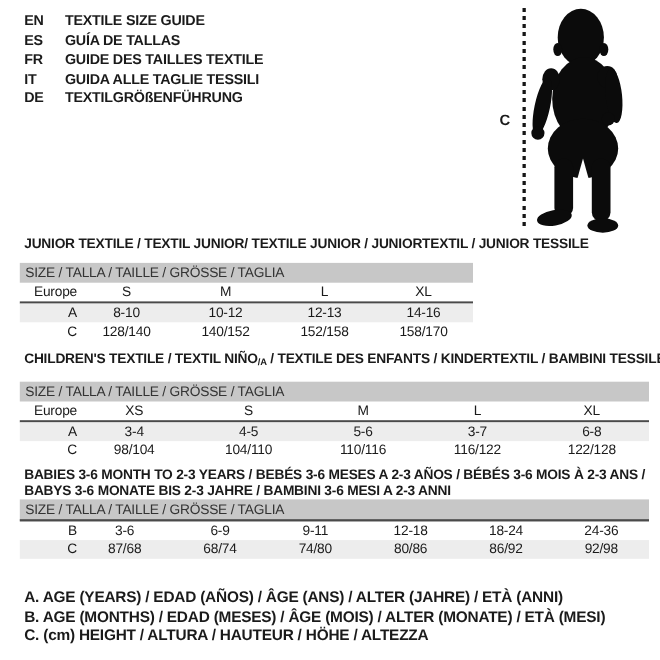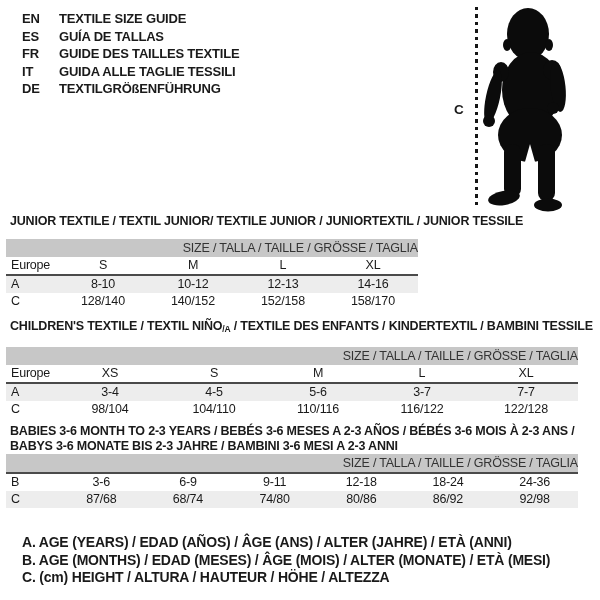--- a/index.html
+++ b/index.html
@@ -18,38 +18,38 @@
 
   
   .dotline {
     position:absolute; left:475px; top:7px; width:3px; height:201px;
     background:repeating-linear-gradient(to bottom, #161616 0 3.5px, transparent 3.5px 7.5px);
   }
   .c-label { position:absolute; left:454px; top:102px; font-weight:bold; font-size:13.5px; }
   svg.toddler { position:absolute; left:482px; top:4px; width:108px; height:210px; }
 
   
-  .table-block { position:absolute; left:6px; }
+  .table-block { position:absolute; left:18px; }
   .tb-0 { top:214px; width:412px; }
   .tb-1 { top:319px; width:572px; }
   .tb-2 { top:424px; width:572px; }
   .t-title {
     font-weight:bold; font-size:12.5px; line-height:15px;
     margin:0 0 10px 4px; letter-spacing:-0.2px; white-space:nowrap;
   }
   .tb-2 .t-title { margin-bottom:0; }
   .tb-2 .t-title:last-of-type { margin-bottom:9px; }
   .t-title sub { font-size:8.5px; vertical-align:-2px; }
   .size-bar {
     background:var(--bar,#c7c7c7); height:18px; line-height:18px;
-    padding-left:5px; font-size:12.5px; color:#333; letter-spacing:-0.2px;text-align:right;
+    padding-left:5px; font-size:12.5px; color:#333; letter-spacing:-0.2px;
   }
   .size-bar.with-divider { border-bottom:2px solid var(--divider,#4a4a4a); }
   .grid-row { display:grid; height:17px; line-height:17px; font-size:12.5px; letter-spacing:-0.2px; }
-  .grid-row .lbl { padding-left:5px; text-align:left; }
+  .grid-row .lbl { padding-left:5px; text-align:right; }
   .grid-row .val { text-align:center; }
   .region-row { border-bottom:2px solid var(--divider,#4a4a4a); }
   .striped { background:var(--stripe,#ededed); }
 
   
   .footnotes { position:absolute; left:22px; top:534px; }
   .footnote { font-weight:bold; font-size:14px; line-height:17.5px; letter-spacing:-0.2px; white-space:nowrap; }
 </style>
 </head>
 <body>
@@ -138,21 +138,21 @@
         <span class="val">M</span>
         <span class="val">L</span>
         <span class="val">XL</span>
       </div>
       <div class="grid-row striped" style="grid-template-columns: 52px repeat(5, 1fr);">
         <span class="lbl">A</span>
         <span class="val">3-4</span>
         <span class="val">4-5</span>
         <span class="val">5-6</span>
         <span class="val">3-7</span>
-        <span class="val">7-7</span>
+        <span class="val">6-8</span>
       </div>
       <div class="grid-row" style="grid-template-columns: 52px repeat(5, 1fr);">
         <span class="lbl">C</span>
         <span class="val">98/104</span>
         <span class="val">104/110</span>
         <span class="val">110/116</span>
         <span class="val">116/122</span>
         <span class="val">122/128</span>
       </div>
     </div>

